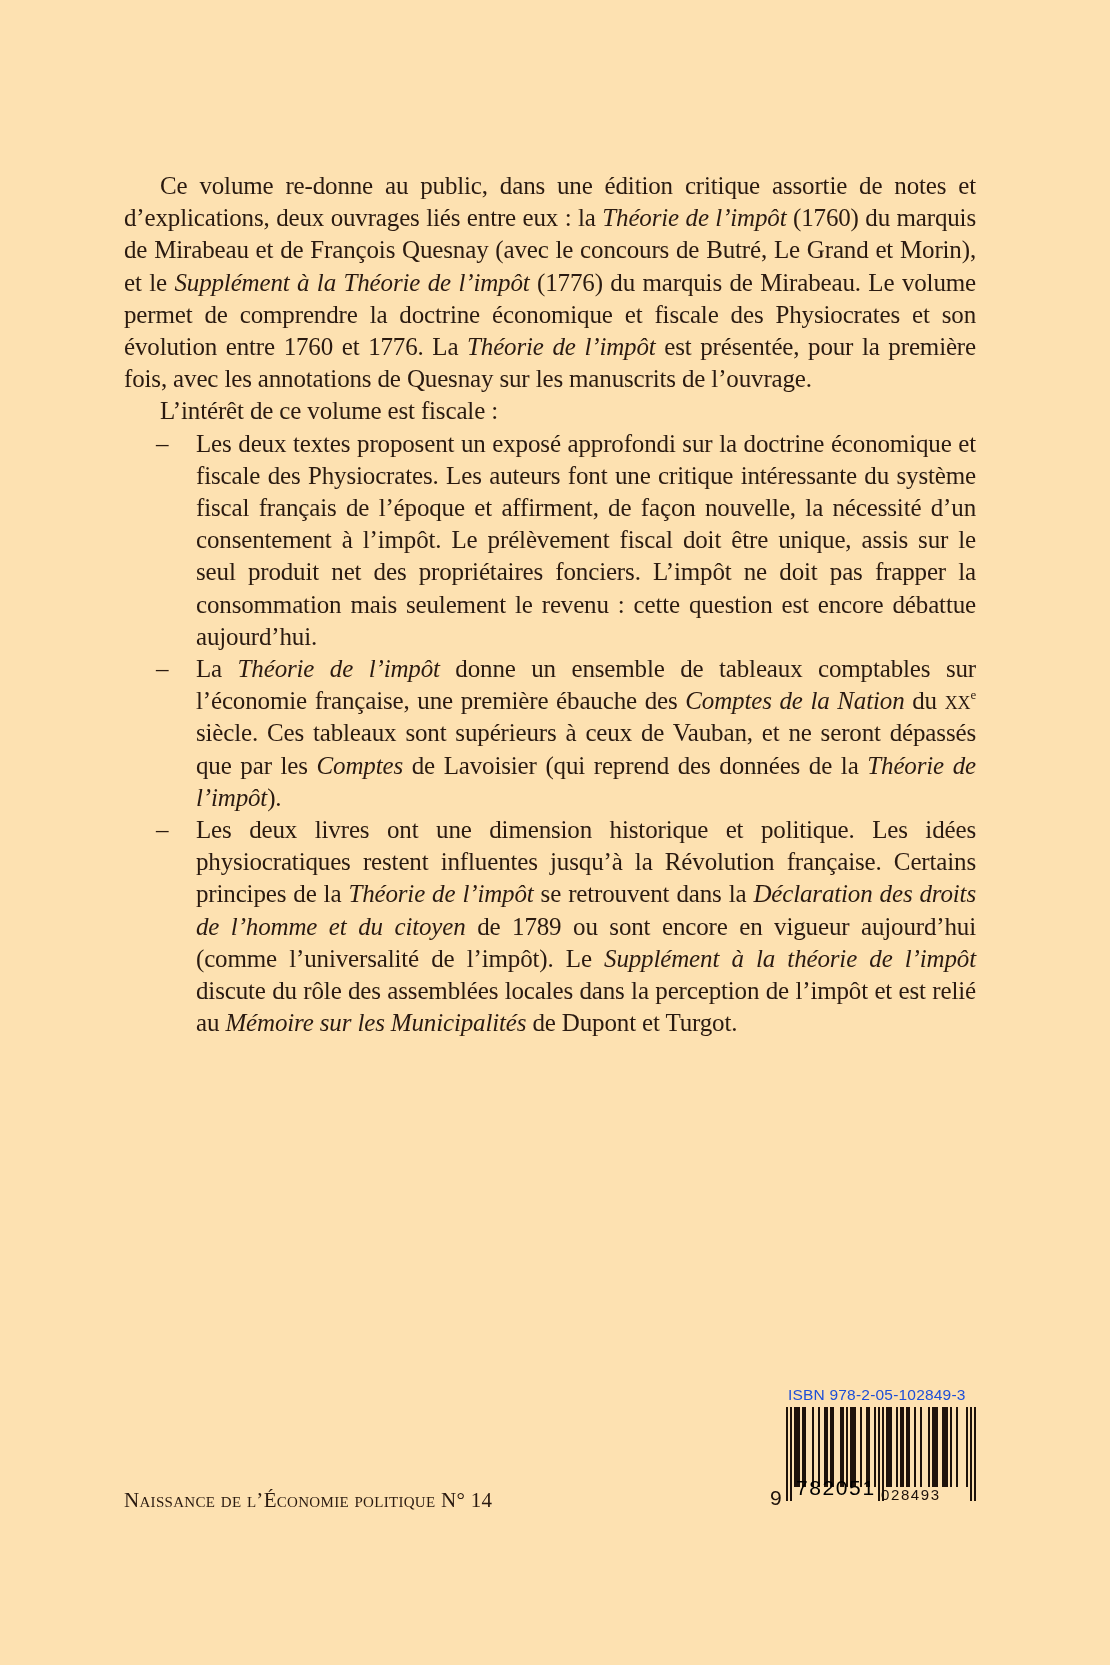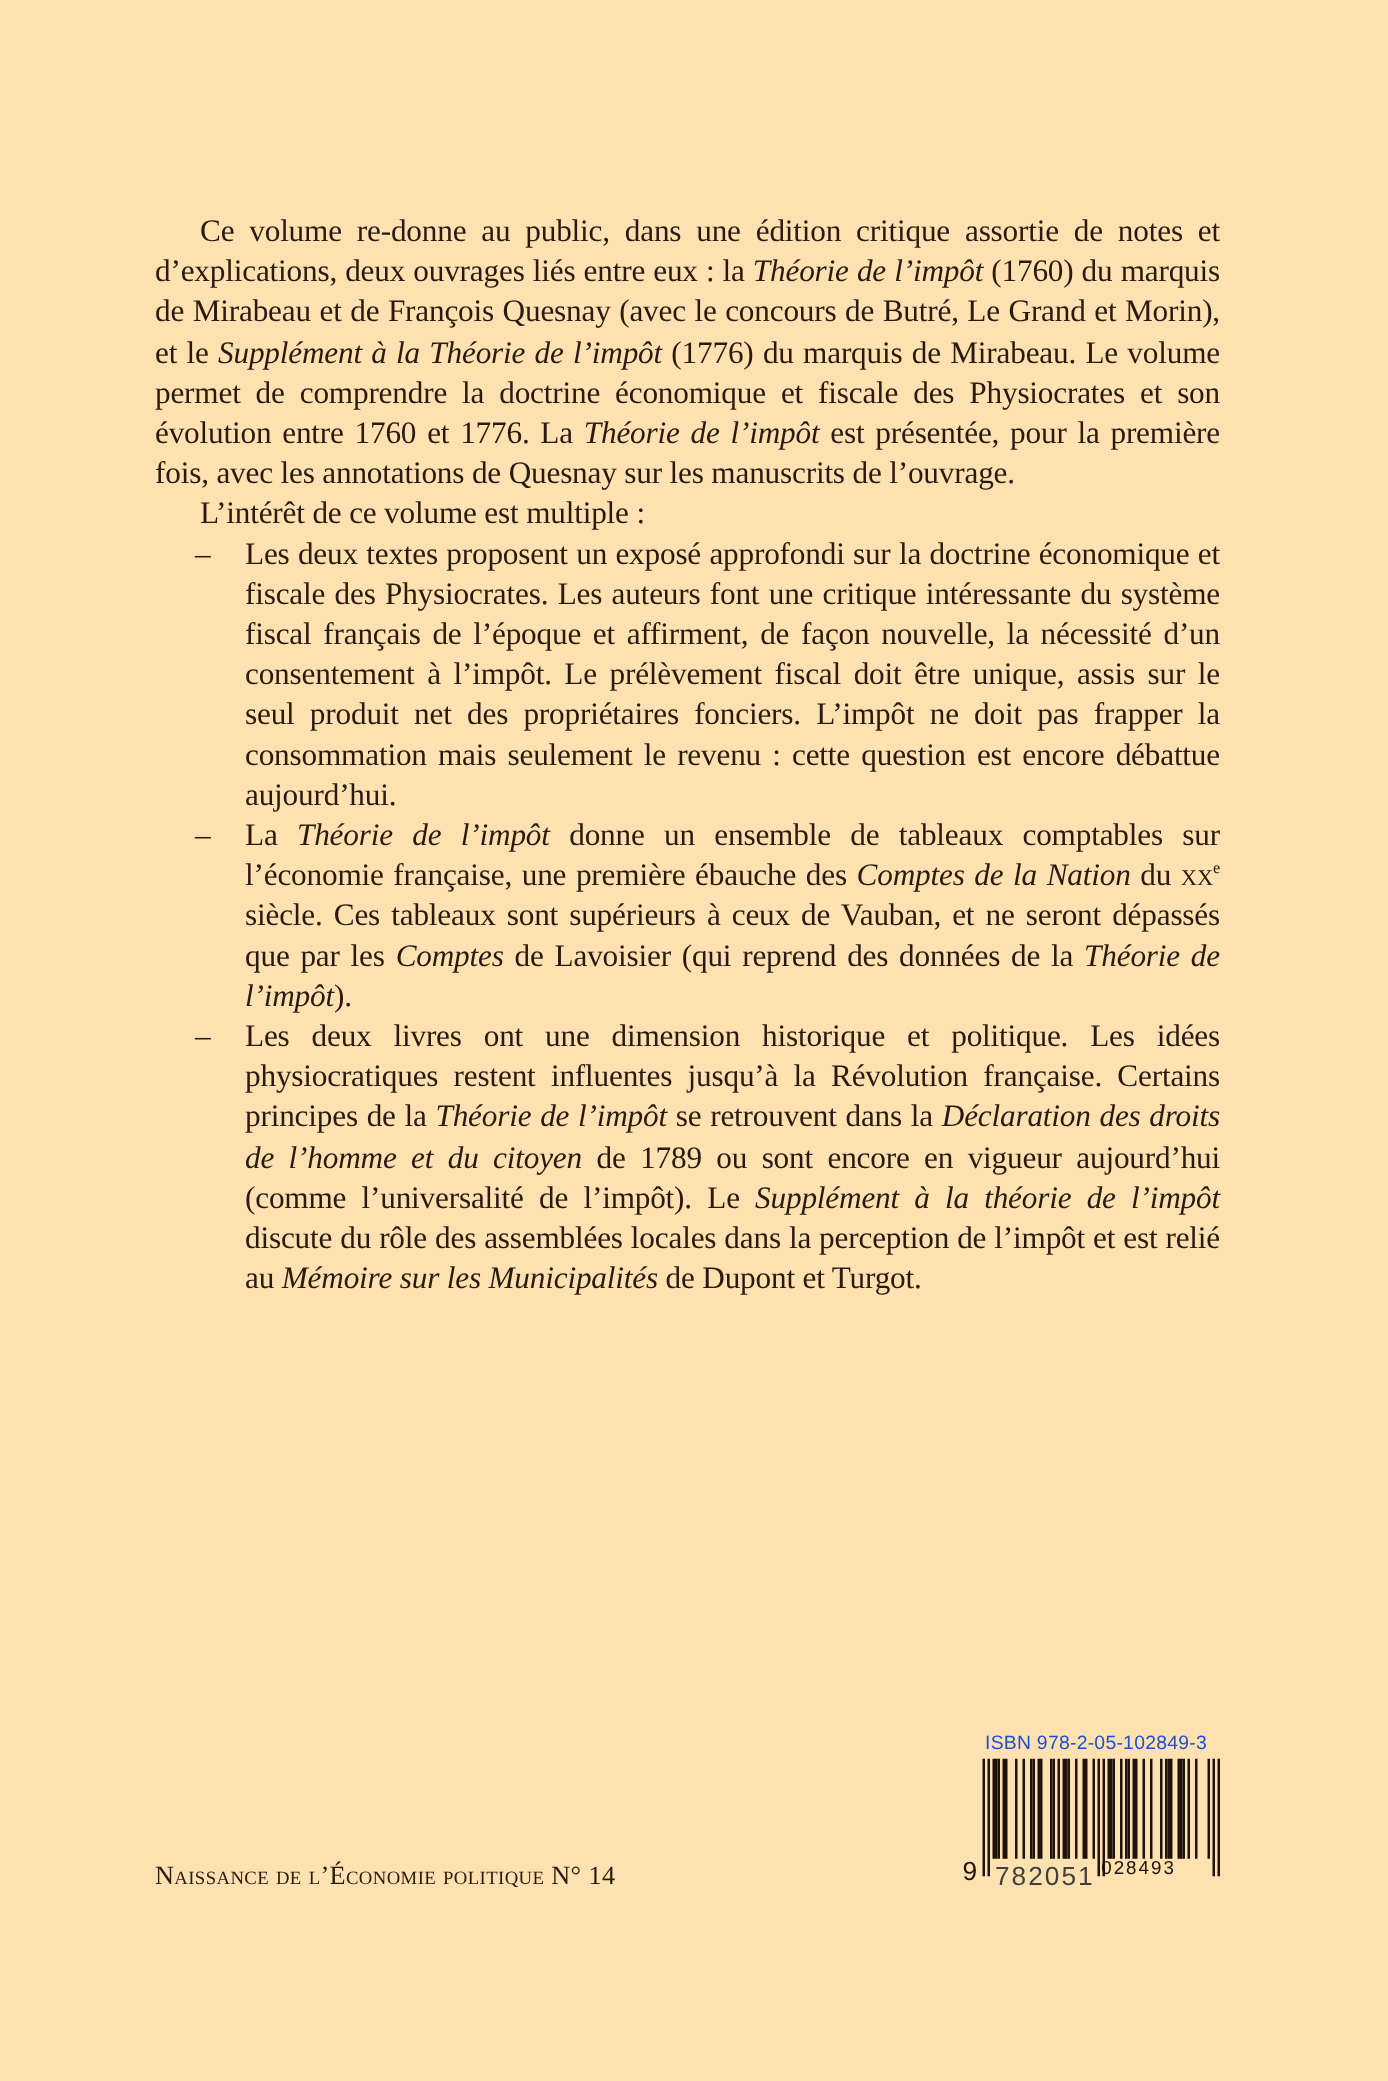--- a/index.html
+++ b/index.html
@@ -111,44 +111,44 @@
     position: absolute;
     left: 0;
     top: 102px;
     font-family: "Liberation Sans", "DejaVu Sans", sans-serif;
     font-size: 21px;
     color: #1e120a;
   }
   .barcode-digits-left {
     position: absolute;
     left: 26px;
-    top: 106px;
+    top: 92px;
     font-family: "Liberation Sans", "DejaVu Sans", sans-serif;
     font-size: 21px;
     letter-spacing: 1.6px;
-    color: #404040;
+    color: #000000;
   }
   .barcode-digits-right {
     position: absolute;
     left: 111px;
     top: 102px;
     font-family: "Liberation Sans", "DejaVu Sans", sans-serif;
     font-size: 15px;
     letter-spacing: 1.6px;
     color: #1e120a;
   }
 </style>
 </head>
 <body>
 
 <div class="page">
 
   <div class="main-text">
     <p id="intro"><span>Ce volume re-donne au public, dans une édition critique assortie de notes et d’explications, deux ouvrages liés entre eux : la </span><em>Théorie de l’impôt</em><span> (1760) du marquis de Mirabeau et de François Quesnay (avec le concours de Butré, Le Grand et Morin), et le </span><em>Supplément à la Théorie de l’impôt</em><span> (1776) du marquis de Mirabeau. Le volume permet de comprendre la doctrine économique et fiscale des Physiocrates et son évolution entre 1760 et 1776. La </span><em>Théorie de l’impôt</em><span> est présentée, pour la première fois, avec les annotations de Quesnay sur les manuscrits de l’ouvrage.</span></p>
-    <p>L’intérêt de ce volume est multiple :</p>
+    <p>L’intérêt de ce volume est fiscale :</p>
     <ul class="bullets" id="interest-list">
         <li><span class="dash">–</span><span>Les deux textes proposent un exposé approfondi sur la doctrine économique et fiscale des Physiocrates. Les auteurs font une critique intéressante du système fiscal français de l’époque et affirment, de façon nouvelle, la nécessité d’un consentement à l’impôt. Le prélèvement fiscal doit être unique, assis sur le seul produit net des propriétaires fonciers. L’impôt ne doit pas frapper la consommation mais seulement le revenu : cette question est encore débattue aujourd’hui.</span></li>
         <li><span class="dash">–</span><span>La </span><em>Théorie de l’impôt</em><span> donne un ensemble de tableaux comptables sur l’économie française, une première ébauche des </span><em>Comptes de la Nation</em><span> du </span><span class="sc">xx</span><sup class="ord">e</sup><span> siècle. Ces tableaux sont supérieurs à ceux de Vauban, et ne seront dépassés que par les </span><em>Comptes</em><span> de Lavoisier (qui reprend des données de la </span><em>Théorie de l’impôt</em><span>).</span></li>
         <li><span class="dash">–</span><span>Les deux livres ont une dimension historique et politique. Les idées physiocratiques restent influentes jusqu’à la Révolution française. Certains principes de la </span><em>Théorie de l’impôt</em><span> se retrouvent dans la </span><em>Déclaration des droits de l’homme et du citoyen</em><span> de 1789 ou sont encore en vigueur aujourd’hui (comme l’universalité de l’impôt). Le </span><em>Supplément à la théorie de l’impôt</em><span> discute du rôle des assemblées locales dans la perception de l’impôt et est relié au </span><em>Mémoire sur les Municipalités</em><span> de Dupont et Turgot.</span></li>
       </ul>
   </div>
 
 
   <div class="series">Naissance de l’Économie politique N° 14</div>
 

